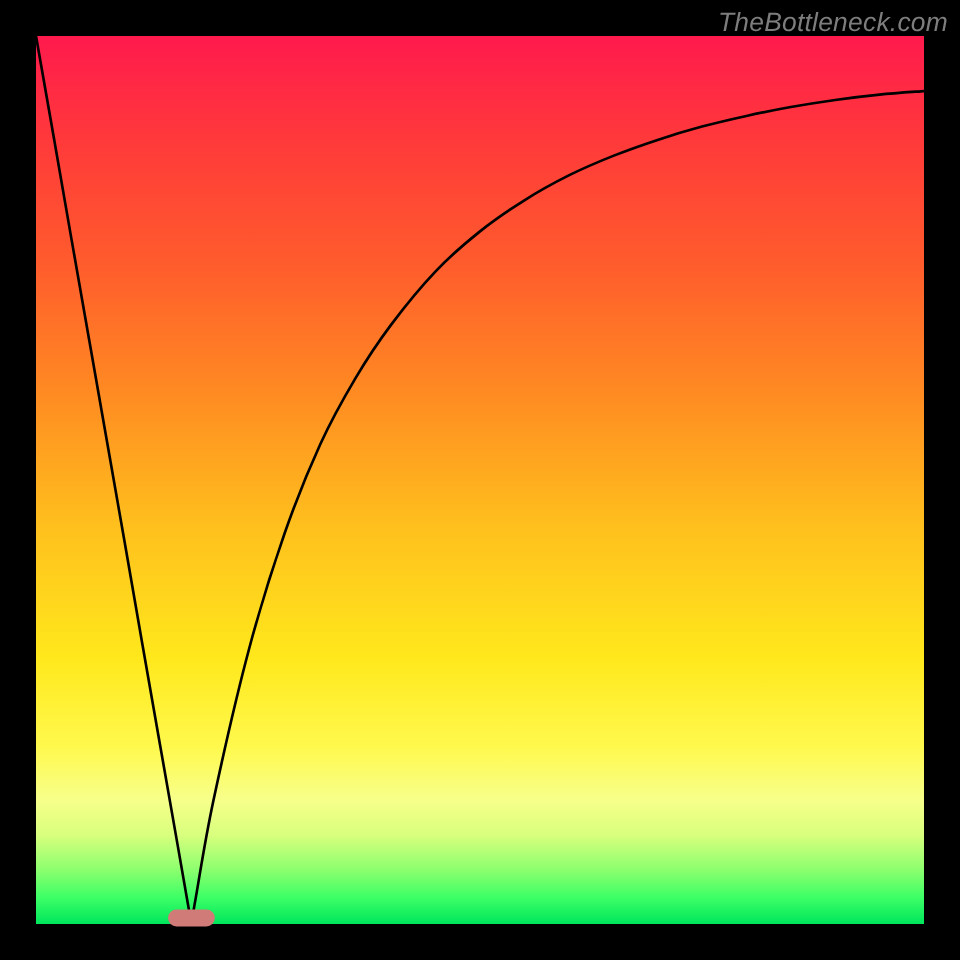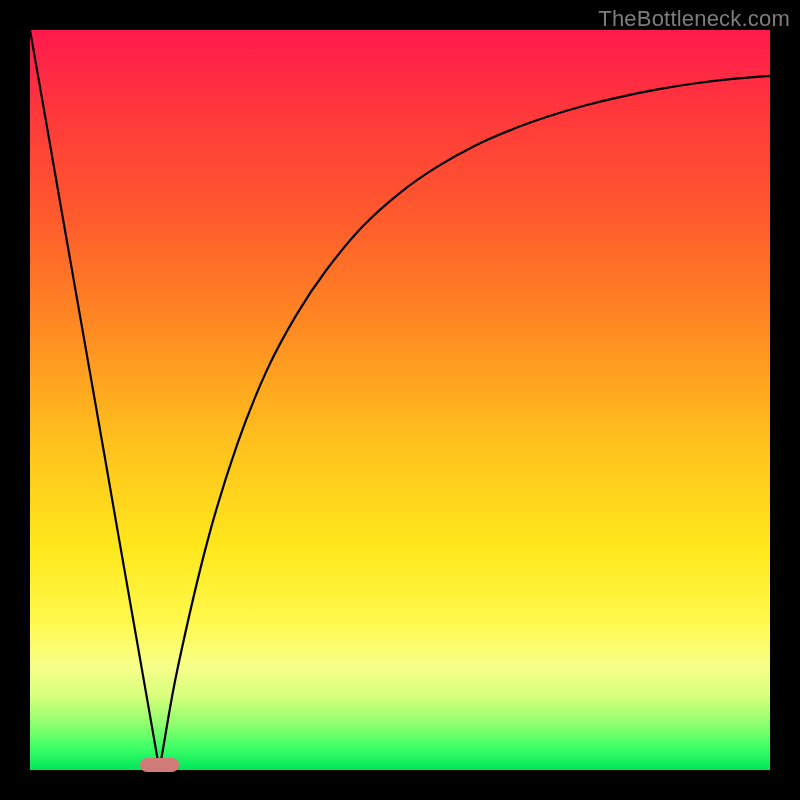--- a/index.html
+++ b/index.html
@@ -9,20 +9,21 @@
     height: 800px;
     overflow: hidden;
     background: #000;
     font-family: Arial, Helvetica, sans-serif;
   }
   .frame {
     position: relative;
     width: 800px;
     height: 800px;
     background: #000;
+    font-style: italic;
   }
   .plot-area {
     position: absolute;
     left: 30px;
     top: 30px;
     width: 740px;
     height: 740px;
     
     background: linear-gradient(to bottom,
       #ff1a4d 0%,

